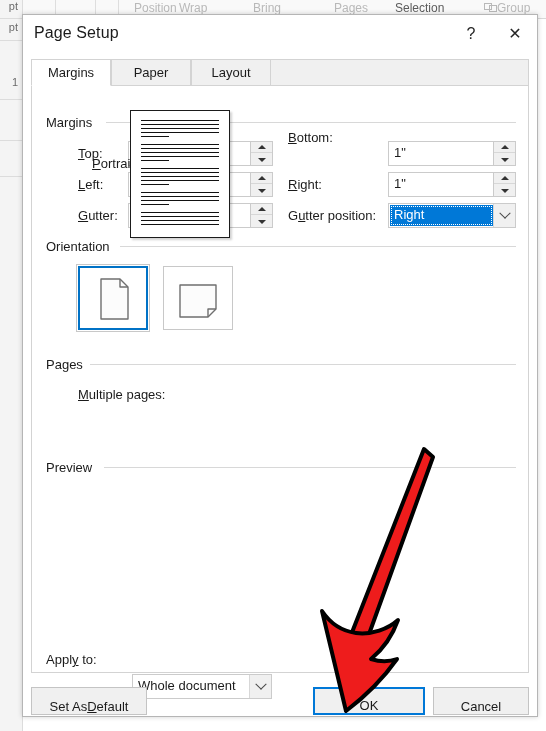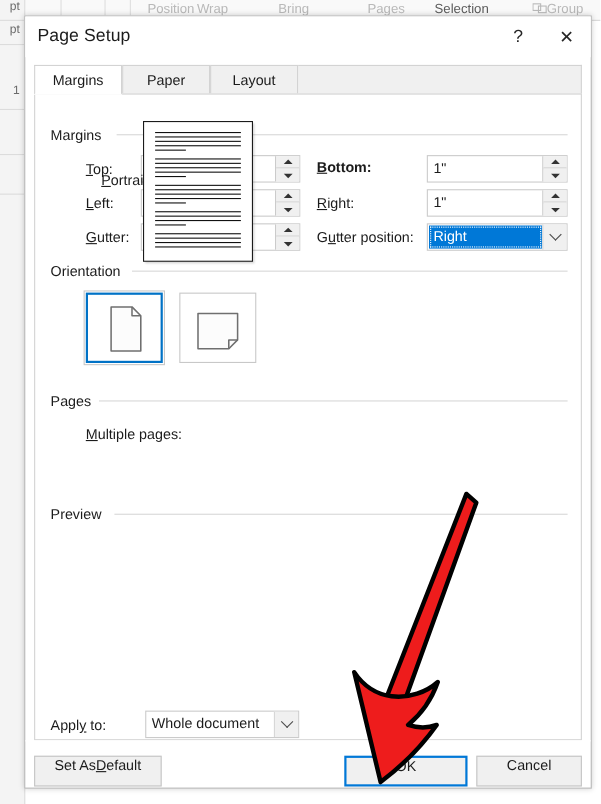--- a/index.html
+++ b/index.html
@@ -329,21 +329,21 @@
     background: #ffffff;
   }
   .btn {
     position: absolute;
     box-sizing: border-box;
     background: #f0f0f0;
     border: 1px solid #c4c4c4;
     font-size: 13px;
     color: #1b1b1b;
     display: flex;
-    align-items: flex-start;
+    align-items: flex-end;
     justify-content: center;
     cursor: default;
     font-family: "Liberation Sans", sans-serif;
   }
   .btn u { text-decoration: underline; }
   .btn.focused {
     border: 2px solid #0078d7;
   }
   .btn-setdefault { left: 8px; top: 672px; width: 116px; height: 28px; }
   .btn-ok     { left: 290px; top: 672px; width: 112px; height: 28px; }
@@ -422,21 +422,21 @@
         <div class="spin-btns">
           <div class="spin-up">
               <div class="tri-up"></div>
             </div>
           <div class="spin-dn">
               <div class="tri-dn"></div>
             </div>
         </div>
       </div>
 
-      <div class="fld-label" style="left:256px; top:58px;font-weight:bold;">
+      <div class="fld-label" style="left:256px; top:44px;">
         <u>B</u><span>ottom:</span>
       </div>
       <div class="spin" style="left:356px; top:55px; width:128px;">
         <div class="spin-val">1"</div>
         <div class="spin-btns">
           <div class="spin-up">
               <div class="tri-up"></div>
             </div>
           <div class="spin-dn">
               <div class="tri-dn"></div>
@@ -559,21 +559,21 @@
 
         <div class="prev-line" style="left:10px; top:101px; width:78px;"></div>
         <div class="prev-line" style="left:10px; top:105px; width:78px;"></div>
         <div class="prev-line" style="left:10px; top:109px; width:78px;"></div>
         <div class="prev-line" style="left:10px; top:113px; width:78px;"></div>
       </div>
 
       <div class="fld-label" style="left:14px; top:566px;">
         <span>Appl</span><u>y</u><span> to:</span>
       </div>
-      <div class="combo" style="left:100px; top:560px; width:140px;">
+      <div class="combo" style="left:100px; top:588px; width:140px;">
         <div class="combo-text">Whole document</div>
         <div class="combo-arrow">
             <div class="chev"></div>
           </div>
       </div>
 
     </div>
 
     <div class="footer-sep"></div>
 

